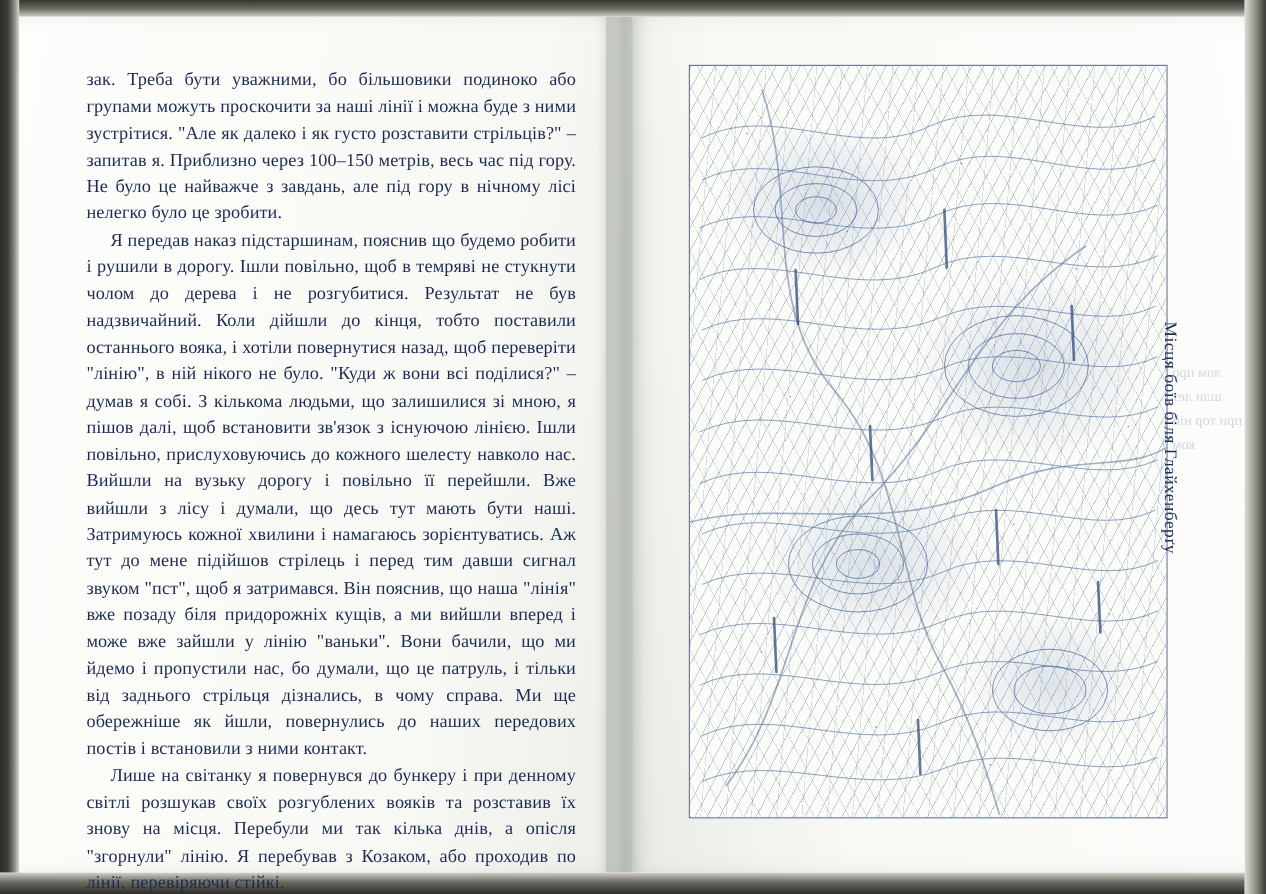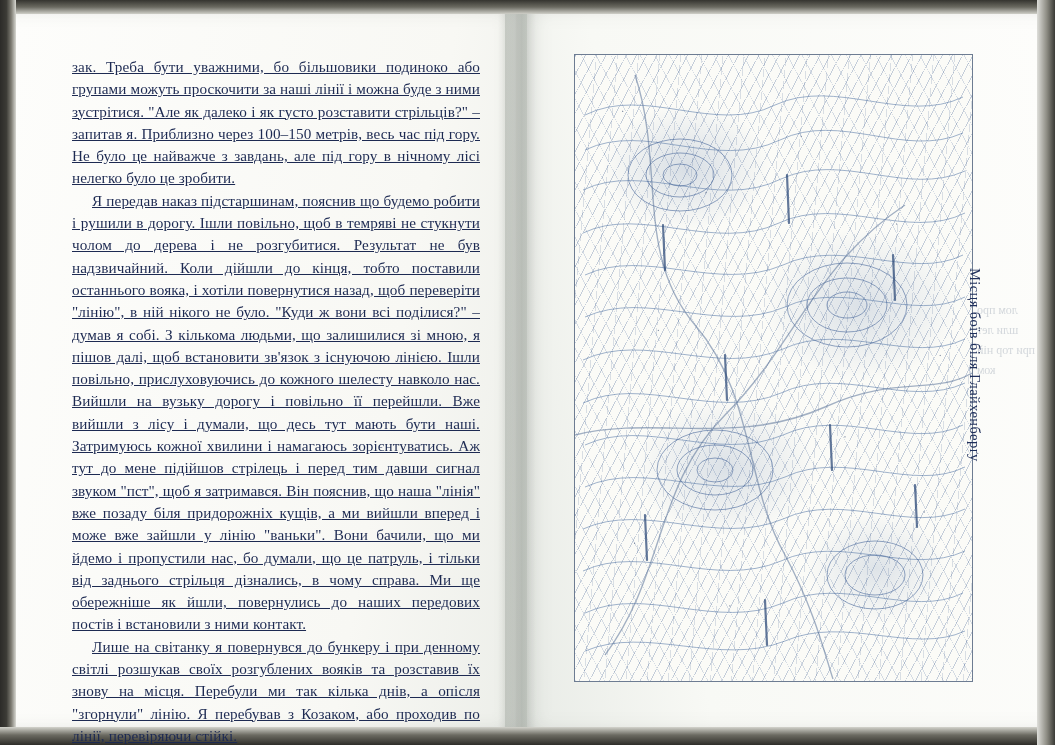--- a/index.html
+++ b/index.html
@@ -83,21 +83,20 @@
     color: #1d2a52;
     font-size: 15.2px;
     line-height: 22.3px;
     text-align: justify;
     text-justify: inter-word;
     letter-spacing: 0.1px;
   }
   .text-col p {
     margin: 0;
     text-indent: 20px;
-    text-decoration: underline;
   }
   .text-col p.first {
     text-indent: 0;
   }
   .page-number {
     position: absolute;
     left: 72px;
     top: 680px;
     width: 408px;
     text-align: center;

